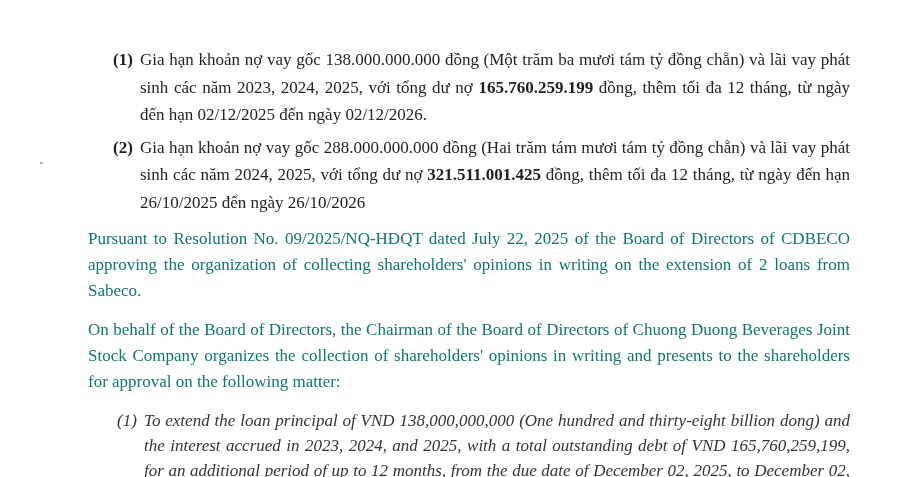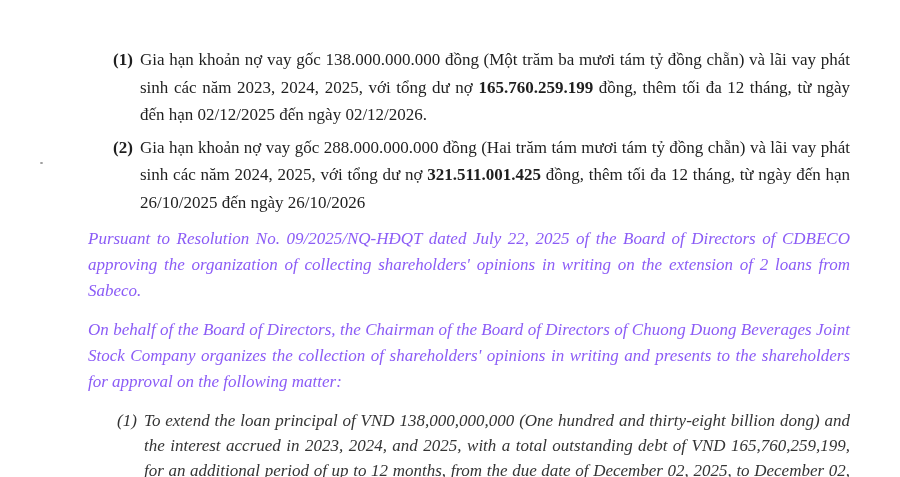--- a/index.html
+++ b/index.html
@@ -44,25 +44,24 @@
   .vi-item .item-text {
     flex: 1 1 auto;
     text-align: justify;
   }
   .vi-item .item-text b {
     font-weight: bold;
   }
   
   .en-para {
     margin: 0 0 13px 0;
-    font-style: italic;
     font-size: 17px;
     line-height: 26px;
     text-align: justify;
-    color: #8b5cf6;
+    color: #0f766e;
   }
   .en-para-first {
     margin-top: 10px;
     margin-bottom: 13px;
   }
   
   .en-item {
     display: flex;
     align-items: flex-start;
     margin-left: 29px;

